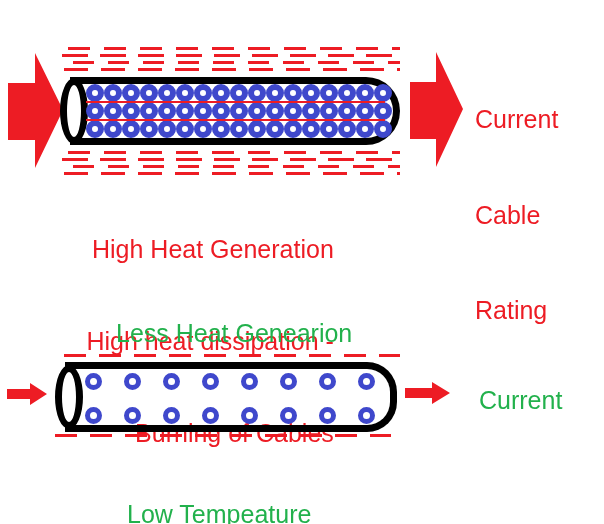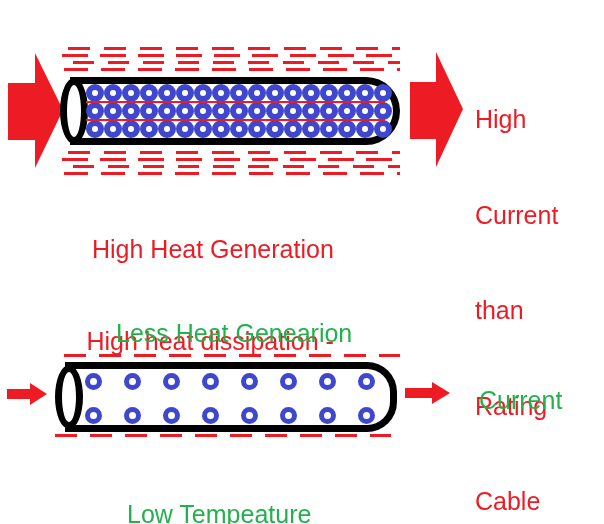--- a/index.html
+++ b/index.html
@@ -141,28 +141,27 @@
     <div class="sep-line" style="left:26px; right:15px; top:42px;"></div>
   </div>
 
   <svg class="abs" style="left:410px; top:52px;" width="54" height="116" viewBox="0 0 54 116">
     <polygon points="0,30 26,30 26,0 53,57 26,115 26,87 0,87" style="fill:var(--red);"></polygon>
   </svg>
 
   <div class="txt red-txt cap-lines" style="left:79px; top:174px;">
     <div class="indent">High Heat Generation</div>
     <div>High heat dissipation -</div>
+    <div>Burning of Cables</div>
   </div>
 
   <div class="txt red-txt side-lines" style="left:475px; top:43px;">
-    <div>High</div>
     <div>Current</div>
-    <div>than</div>
+    <div>Cable</div>
     <div>Rating</div>
-    <div>Cable</div>
   </div>
 
   <div class="txt green-txt" style="left:100px; top:319px;">Less Heat Genearion</div>
 
   <div class="abs dash-line" style="left:64px; top:354px; width:336px;"></div>
   <div class="abs dash-line" style="left:55px; top:434px; width:336px;"></div>
 
   <svg class="abs" style="left:7px; top:383px;" width="41" height="23" viewBox="0 0 41 23">
     <polygon points="0,6 23,6 23,0 40,11 23,22 23,16 0,16" style="fill:var(--red);"></polygon>
   </svg>

